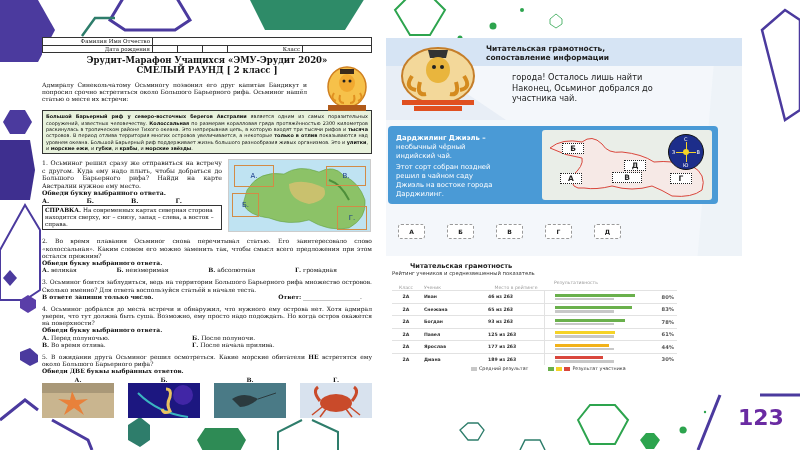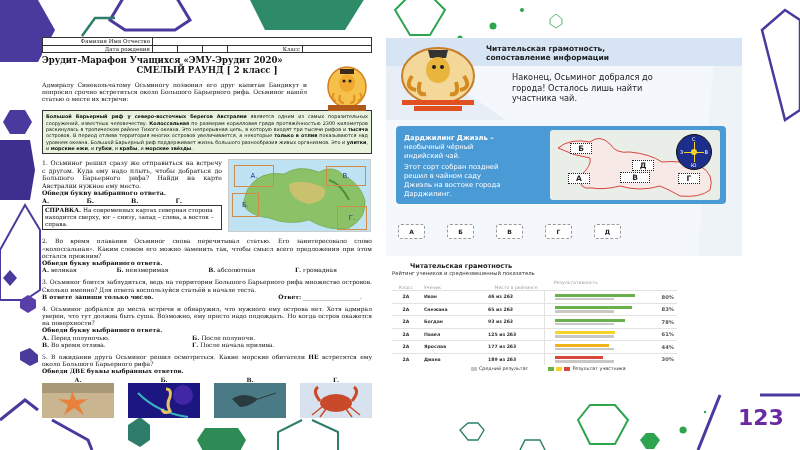--- a/index.html
+++ b/index.html
@@ -5,21 +5,21 @@
   * { box-sizing: border-box; margin: 0; padding: 0; }
   html, body { width: 800px; height: 450px; overflow: hidden; background: #ffffff; font-family: "DejaVu Serif", serif; }
   .stage { position: relative; width: 800px; height: 450px; overflow: hidden; background: #fff; }
   .deco { position: absolute; }
 
   
   .sheet { position: absolute; left: 42px; top: 37px; width: 330px; height: 375px; background: #fff; color: #111; font-size: 6.2px; line-height: 1.2; }
   .hdr-table { width: 100%; border-collapse: collapse; font-size: 5.5px; }
   .hdr-table td { border: 0.6px solid #333; height: 6.5px; padding: 0 2px; }
   .hdr-table td.lbl { text-align: right; width: 110px; }
-  .title1 { text-align: left; font-weight: bold; font-size: 8.5px; margin-top: 2px; }
+  .title1 { text-align: center; font-weight: bold; font-size: 8.5px; margin-top: 2px; }
   .title2 { text-align: center; font-weight: bold; font-size: 8.5px; }
   .title2 span.sub { font-weight: bold; }
   .intro { width: 265px; margin-top: 5px; font-size: 6px; text-align: justify; }
   .mascot-l { position: absolute; right: 4px; top: 28px; width: 42px; height: 48px; }
   .infobox { margin-top: 8px; border: 0.8px solid #333; background: #e8f2dc; padding: 2px 3px; font-family: "DejaVu Sans", sans-serif; font-size: 4.9px; line-height: 1.3; text-align: justify; }
   .q { margin-top: 5px; font-size: 6px; }
   .q b { font-weight: bold; }
   .row { display: flex; justify-content: space-between; }
   .spravka { border: 0.6px solid #333; padding: 1px 2px; font-size: 5.8px; margin-top: 1px; }
   .q1wrap { display: flex; gap: 6px; margin-top: 5px; }
@@ -29,21 +29,21 @@
   .photos { display: flex; justify-content: space-between; margin-top: 1px; }
   .photo { width: 72px; height: 35px; position: relative; overflow: hidden; }
   .photo-letter { text-align: center; font-weight: bold; font-size: 6px; }
 
   
   .slide { position: absolute; left: 386px; top: 38px; width: 356px; height: 356px; background: #f4f7fb; font-family: "DejaVu Sans", sans-serif; }
   .slide-band { position: absolute; left: 0; top: 0; width: 356px; height: 28px; background: #d6e4f4; }
   .slide-title { position: absolute; left: 100px; top: 6px; font-size: 7.5px; font-weight: bold; color: #222; line-height: 1.25; }
   .slide-mascot { position: absolute; left: 12px; top: 8px; width: 80px; height: 68px; }
   .slide-intro { position: absolute; left: 126px; top: 34px; font-size: 8.2px; color: #222; line-height: 1.3; width: 200px; }
-  .tea-card { position: absolute; left: 10px; top: 88px; width: 330px; height: 78px; background: #4a9ad6; border-radius: 4px; }
+  .tea-card { position: absolute; left: 2px; top: 88px; width: 330px; height: 78px; background: #4a9ad6; border-radius: 4px; }
   .tea-text { position: absolute; left: 8px; top: 8px; width: 135px; color: #fff; font-size: 6.8px; line-height: 1.3; }
   .tea-text .name { font-weight: bold; }
   .tea-text .p2 { margin-top: 3px; }
   .tea-map { position: absolute; left: 154px; top: 4px; width: 170px; height: 70px; background: #eaeee8; border-radius: 3px; overflow: hidden; }
   .pt { position: absolute; border: 1.2px dotted #222; background: #fff; font-size: 7.5px; font-weight: bold; color: #222; width: 22px; height: 11px; display: flex; align-items: center; justify-content: center; }
   .compass { position: absolute; right: 8px; top: 4px; width: 36px; height: 36px; border-radius: 50%; background: #1c2d8a; border: 1.5px solid #111; }
   .compass span { position: absolute; font-size: 5px; color: #fff; }
   .question { position: absolute; left: 10px; top: 171px; font-size: 7.8px; font-weight: bold; color: #111; }
   .answers { position: absolute; left: 12px; top: 186px; display: flex; gap: 22px; }
   .ans { width: 27px; height: 15px; border: 1px dashed #999; border-radius: 3px; font-size: 6px; font-weight: bold; color: #222; display: flex; align-items: center; justify-content: center; background: #fff; }
@@ -266,22 +266,22 @@
       <ellipse cx="40" cy="30" rx="36" ry="28" fill="#f3d89a" stroke="#c57e2a" stroke-width="2"></ellipse>
       <path d="M30,4 L50,4 L48,12 L32,12 Z" fill="#333"></path>
       <ellipse cx="40" cy="24" rx="12" ry="13" fill="#e9b53d"></ellipse>
       <circle cx="36" cy="21" r="2" fill="#222"></circle>
         <circle cx="44" cy="21" r="2" fill="#222"></circle>
       <path d="M14,30 Q6,42 18,44 M22,36 Q18,50 28,48 M58,36 Q62,50 52,48 M66,30 Q74,42 62,44" stroke="#d48a1e" stroke-width="4" fill="none"></path>
       <rect x="4" y="54" width="72" height="5" fill="#e05020"></rect>
       <rect x="16" y="60" width="48" height="5" fill="#e05020"></rect>
     </svg>
     <div class="slide-intro">
+      <div>города! Осталось лишь найти</div>
       <div>Наконец, Осьминог добрался до</div>
-      <div>города! Осталось лишь найти</div>
       <div>участника чай.</div>
     </div>
 
     <div class="tea-card">
       <div class="tea-text">
         <div class="name">Дарджилинг Джиэль –</div>
         <div>необычный чёрный</div>
         <div>индийский чай.</div>
         <div class="p2">Этот сорт собран поздней</div>
         <div>решил в чайном саду</div>

